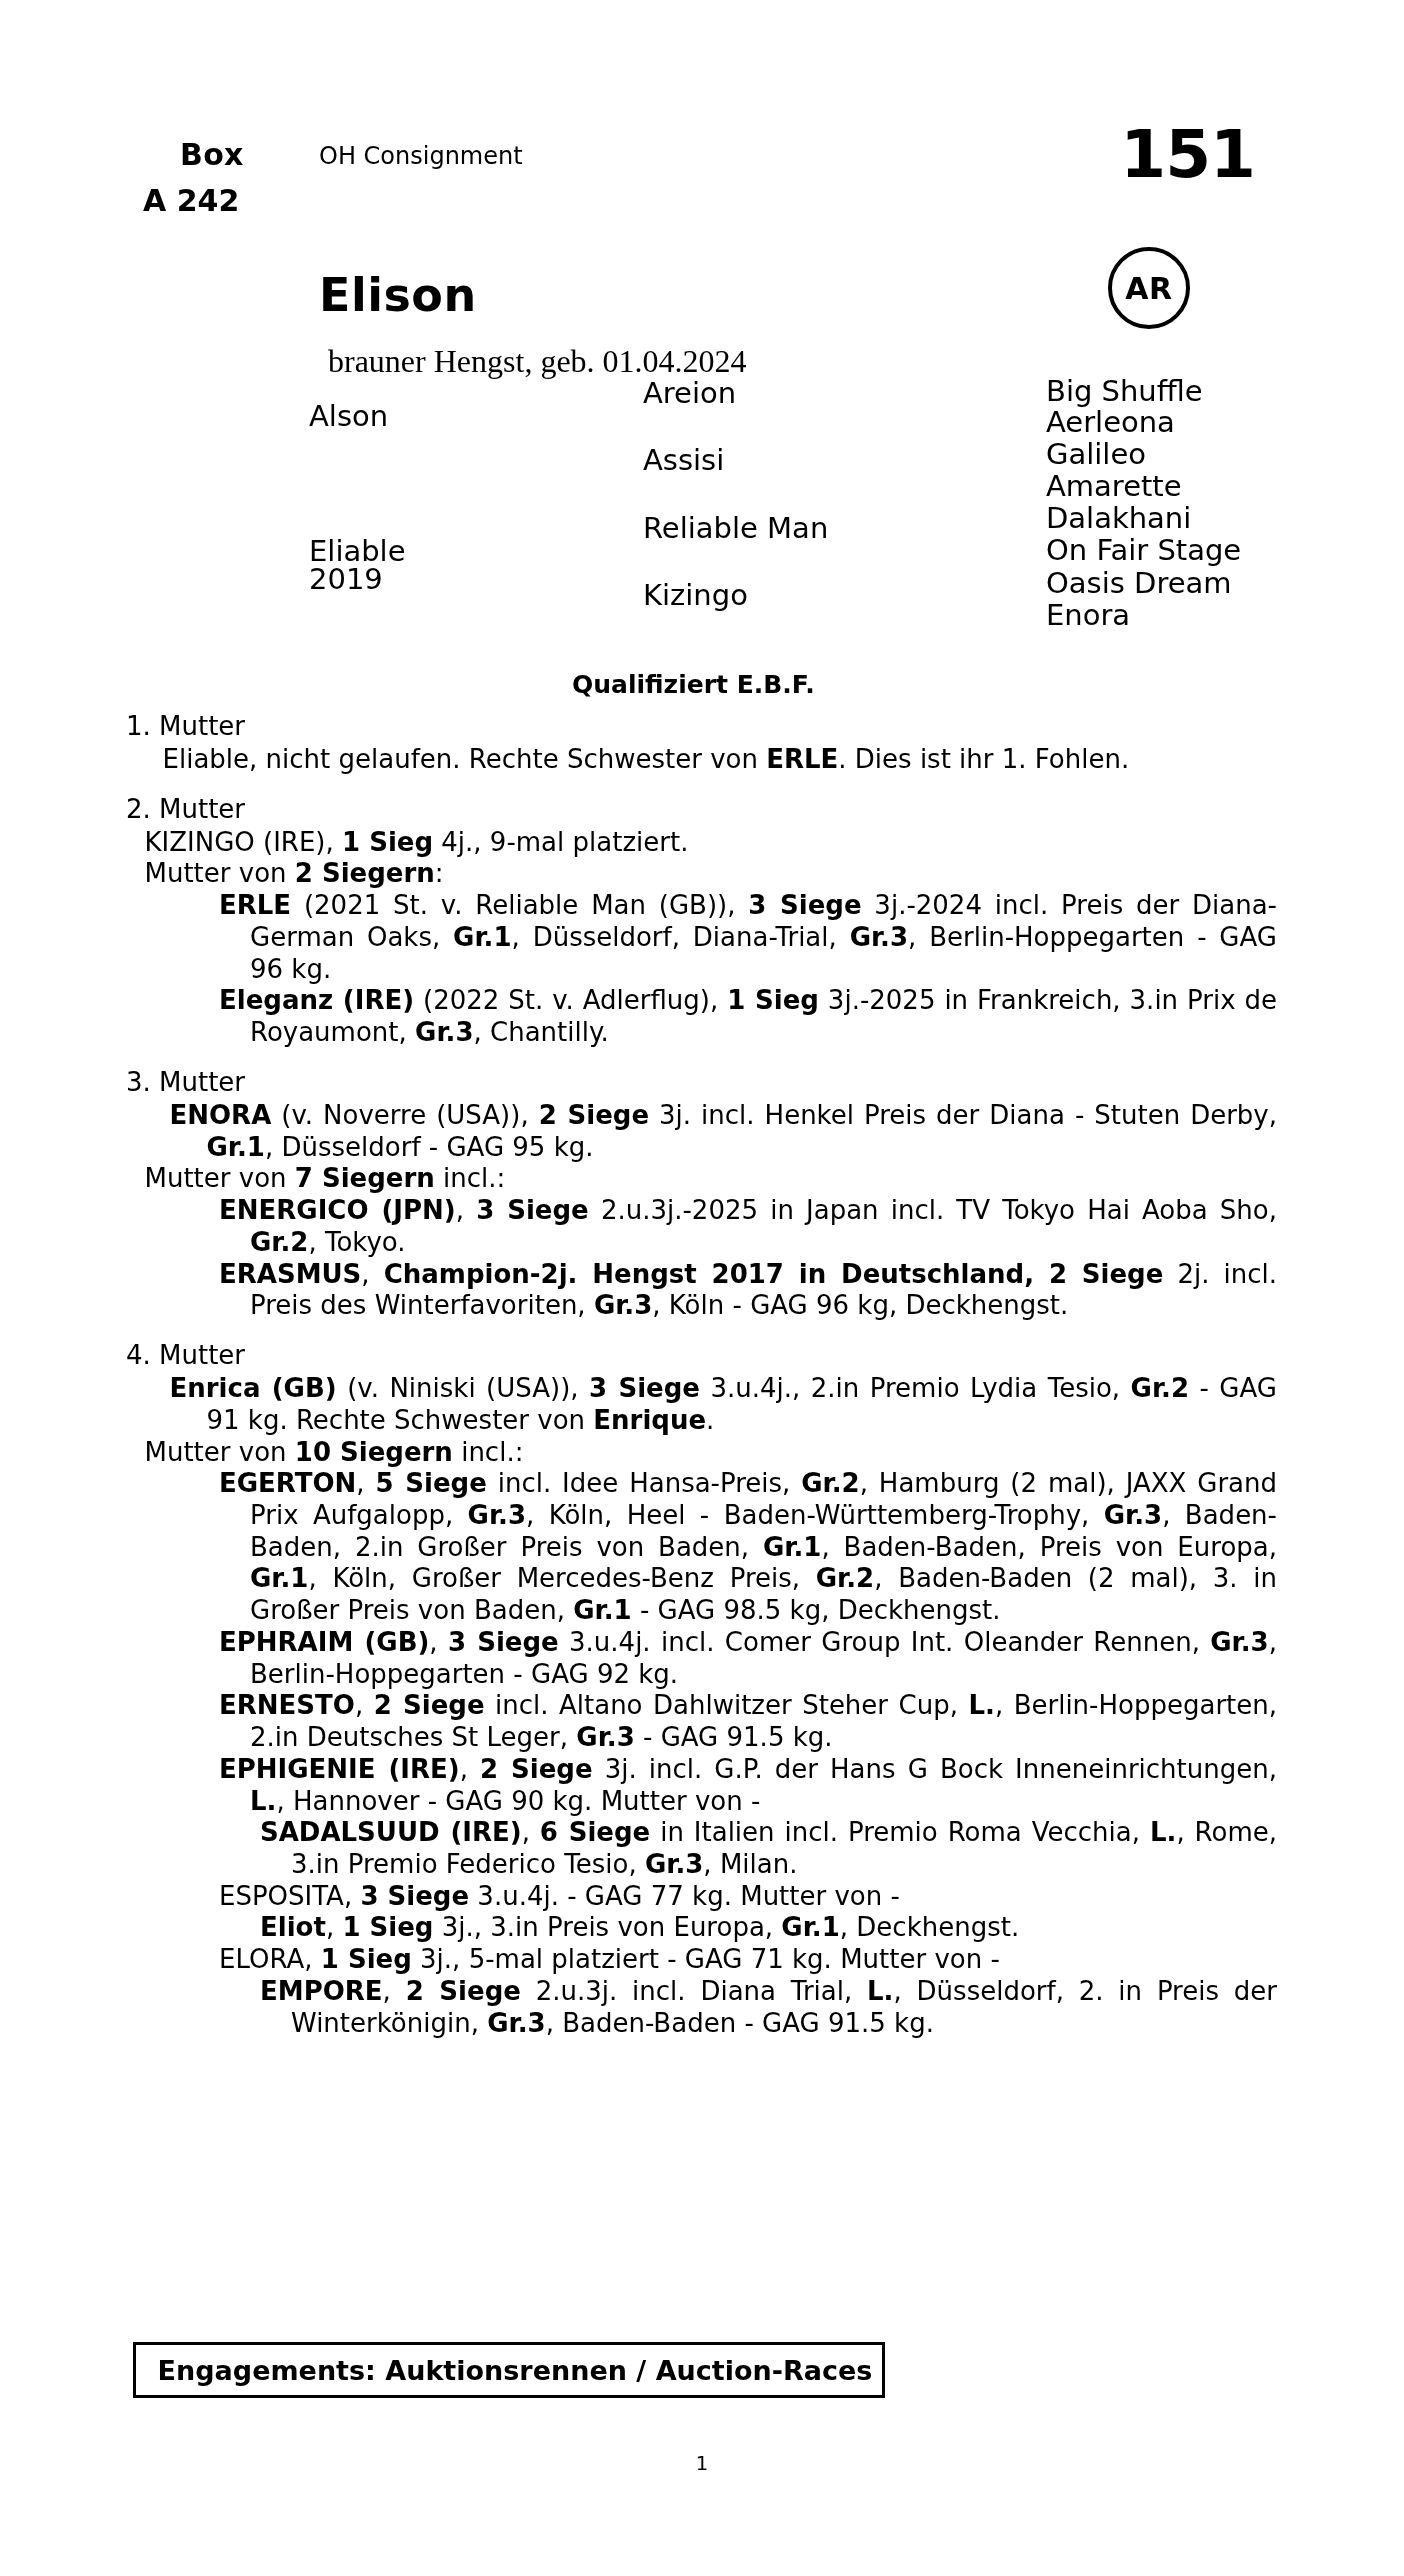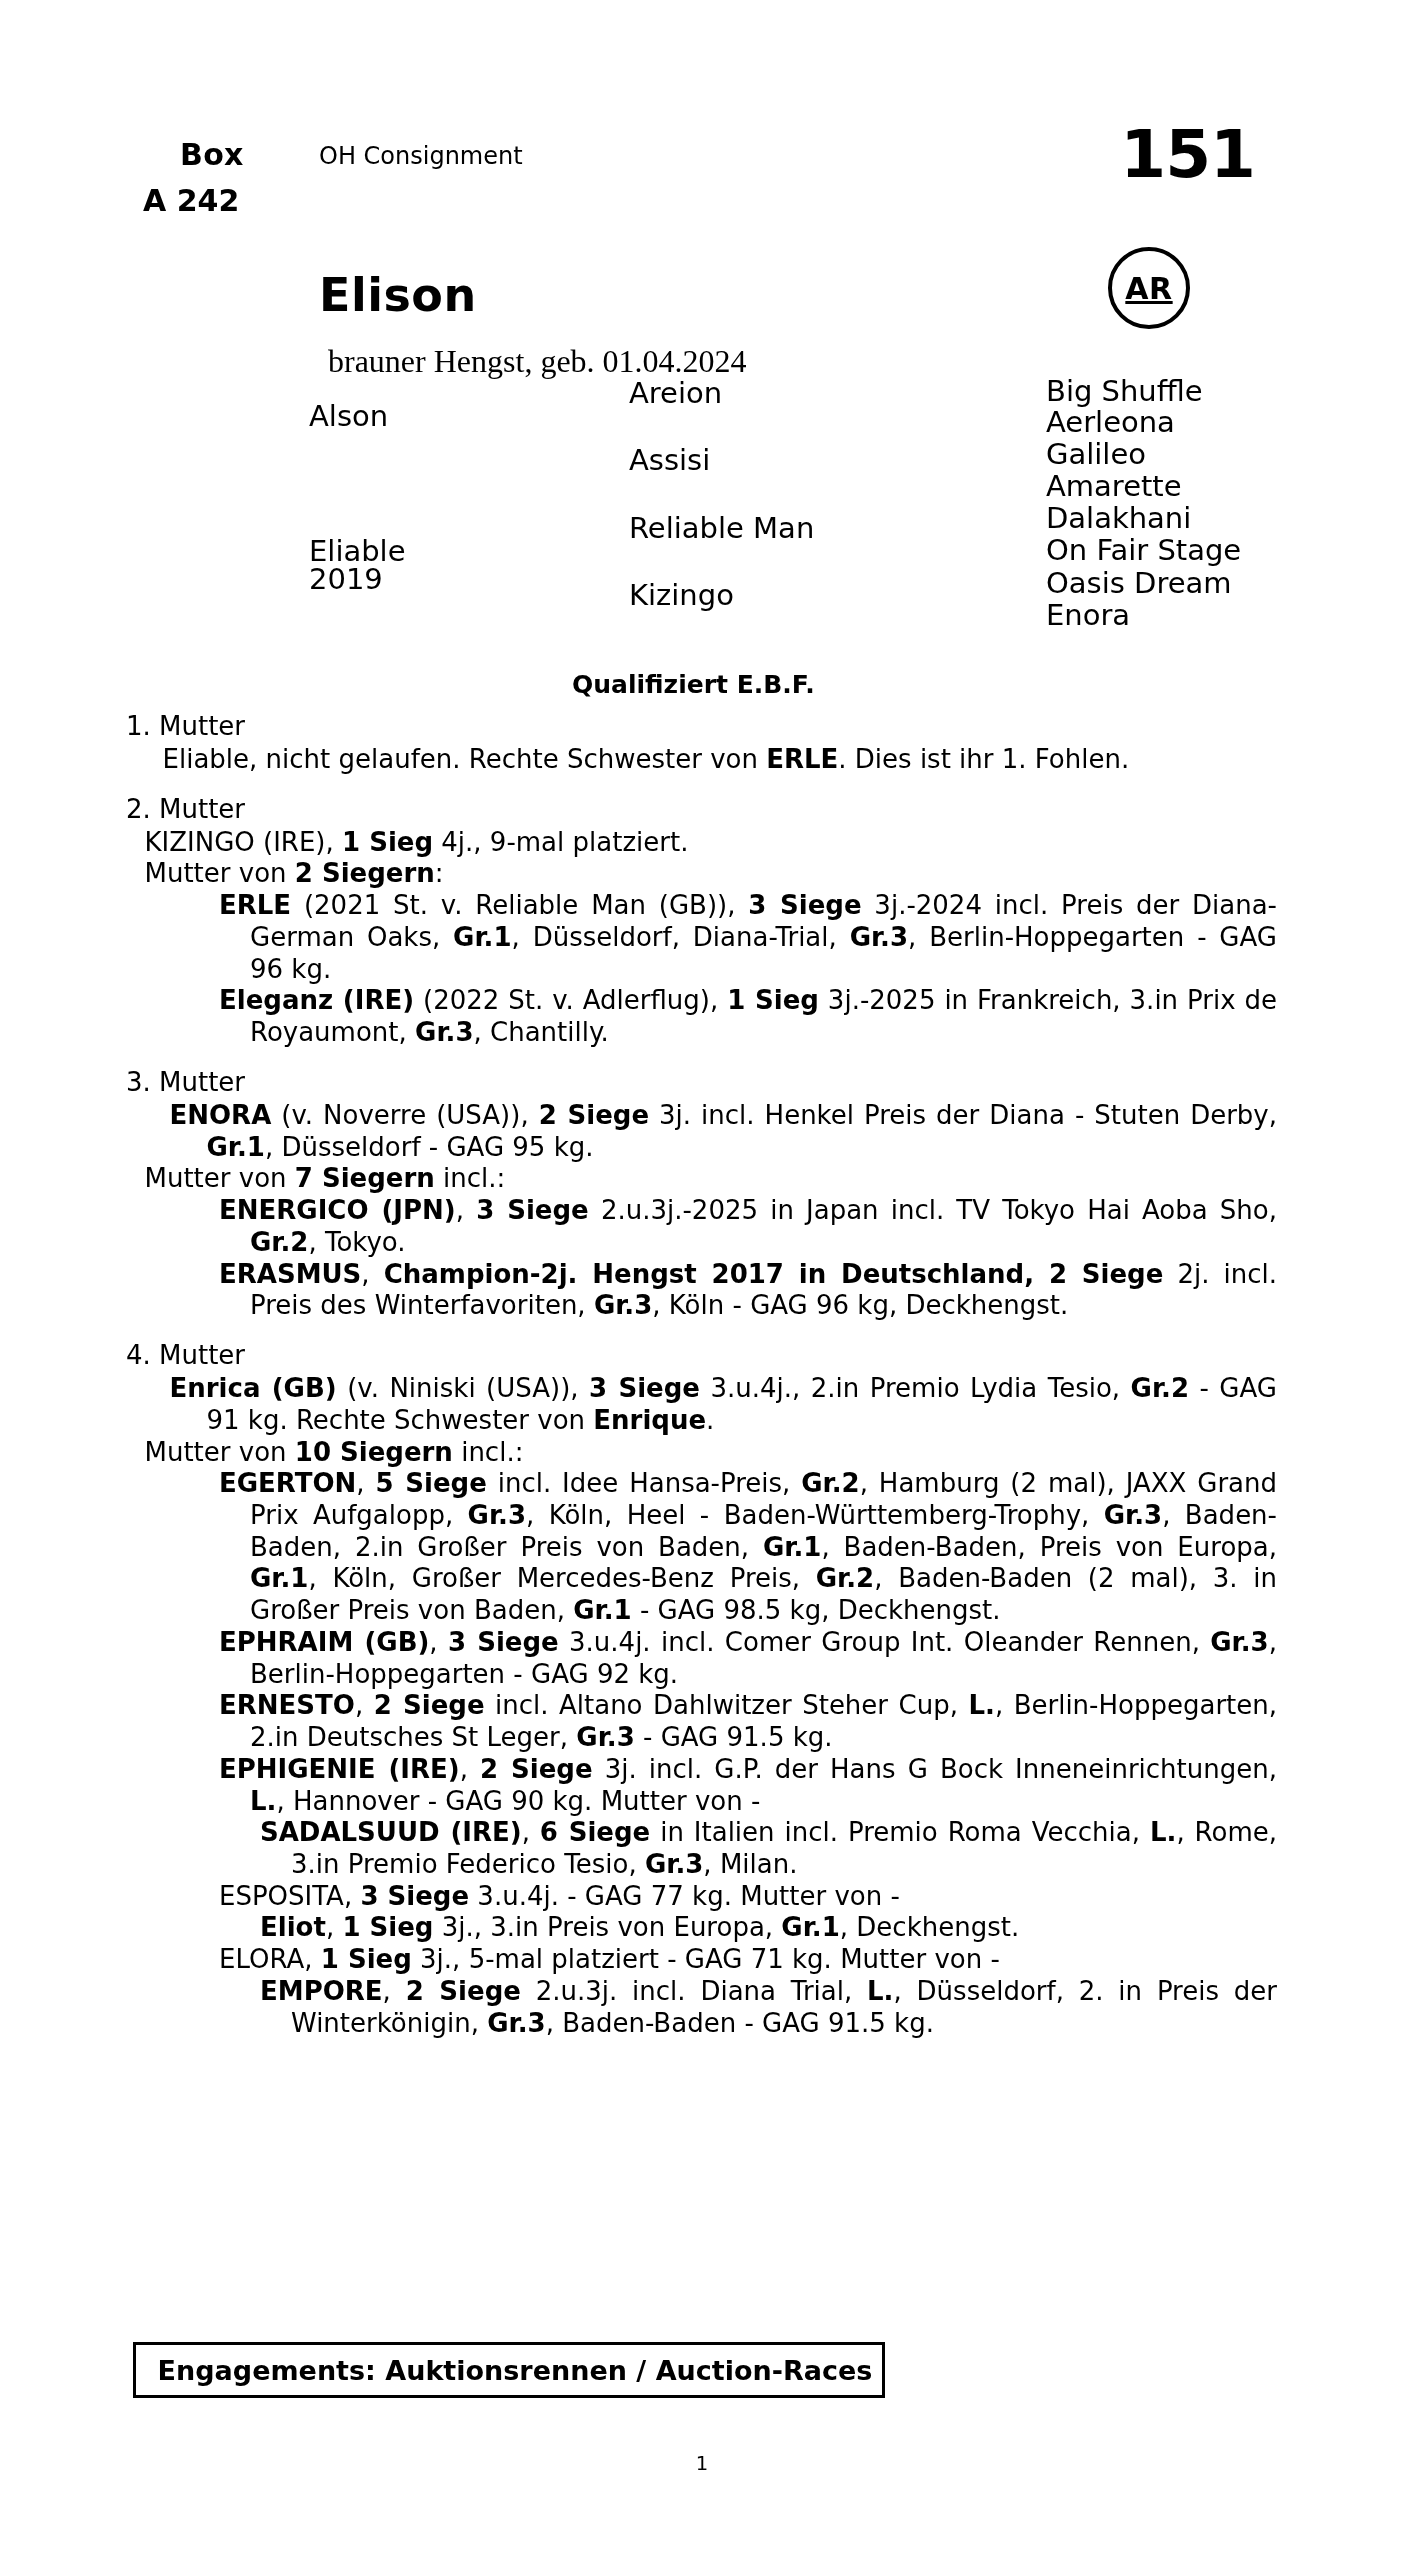--- a/index.html
+++ b/index.html
@@ -78,34 +78,33 @@
     height: 82px;
     border: 4.6px solid #000;
     border-radius: 50%;
     box-sizing: border-box;
     display: flex;
     align-items: center;
     justify-content: center;
     font-size: 30px;
     font-weight: bold;
     letter-spacing: 0.5px;
-    text-decoration: underline;
   }
 
   
   .ped {
     position: absolute;
     left: 309px;
     top: 389px;
     width: 989px;
     height: 263px;
     font-size: 29px;
   }
   .ped .c1 { position: absolute; left: 0px; }
-  .ped .c2 { position: absolute; left: 320px; text-align: center; }
+  .ped .c2 { position: absolute; left: 334px; text-align: center; }
   .ped .c3 { position: absolute; left: 737px; }
 
   .ped .r-sire    { top: 10.3px; }
   .ped .r-s-s     { top: -13px; }
   .ped .r-s-d     { top: 54px; }
   .ped .r-dam     { top: 145px; }
   .ped .r-dam2    { top: 173px; }
   .ped .r-d-s     { top: 122px; }
   .ped .r-d-d     { top: 189px; }
 

